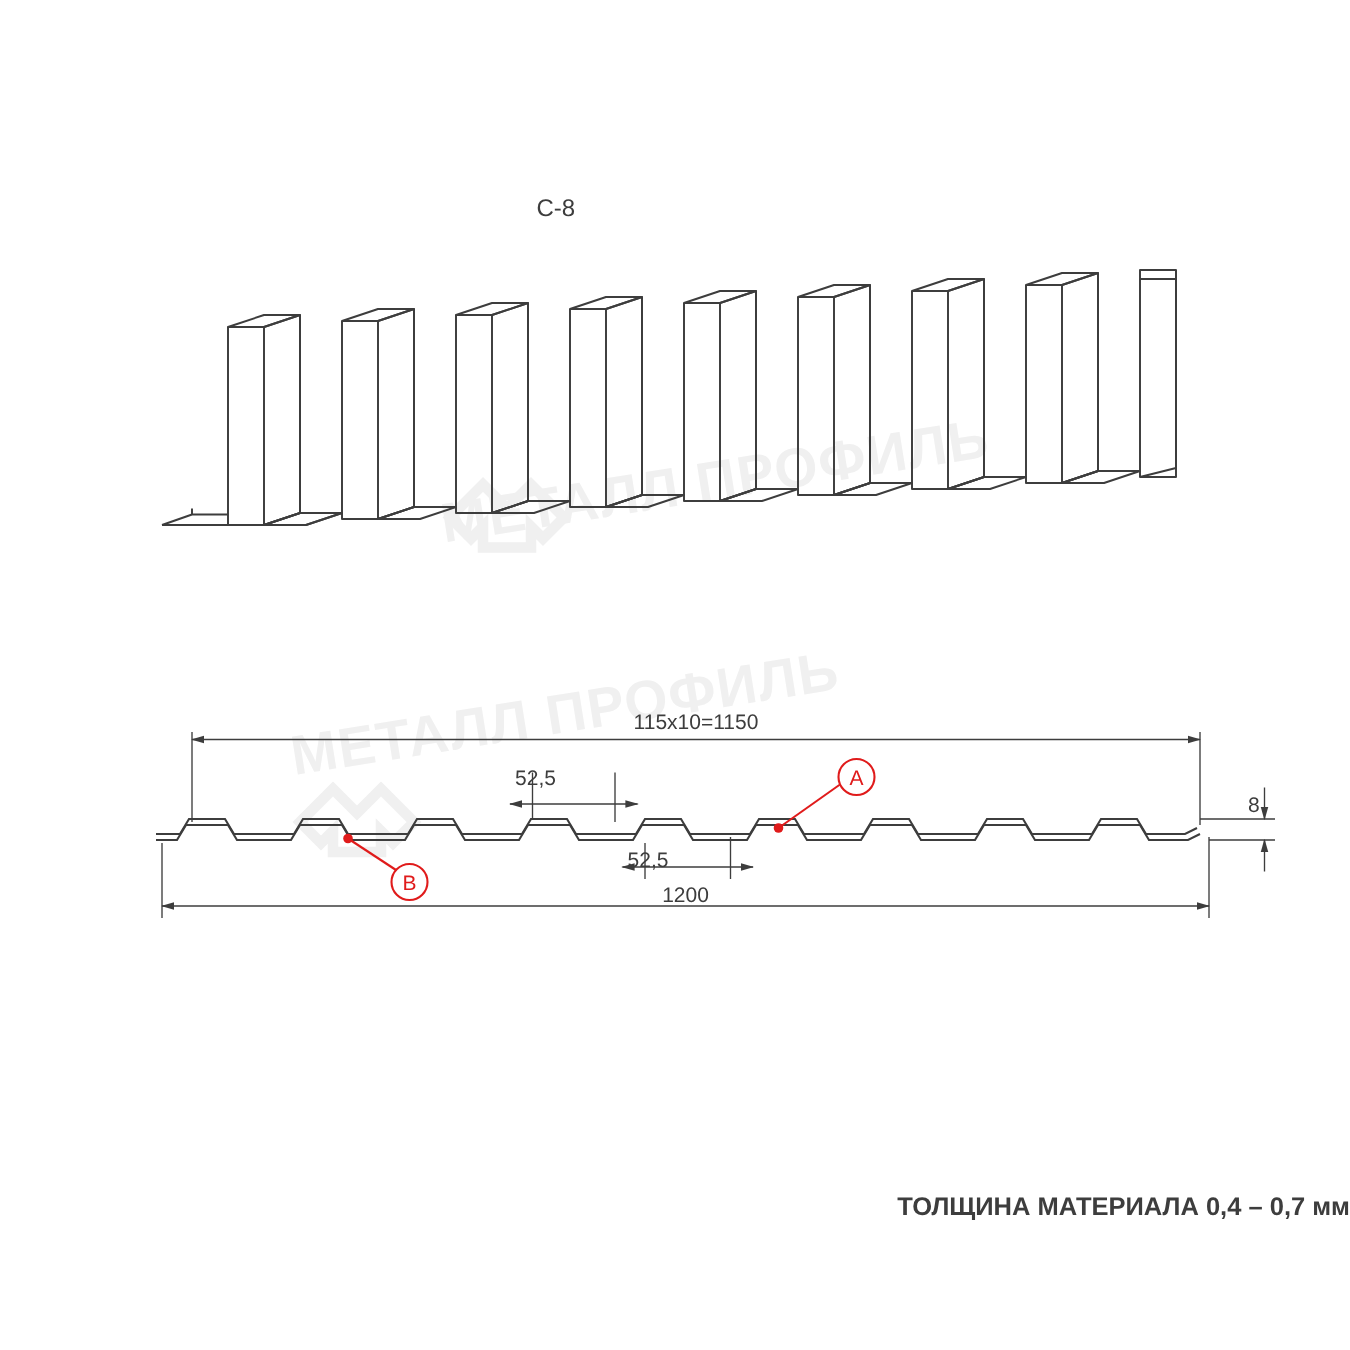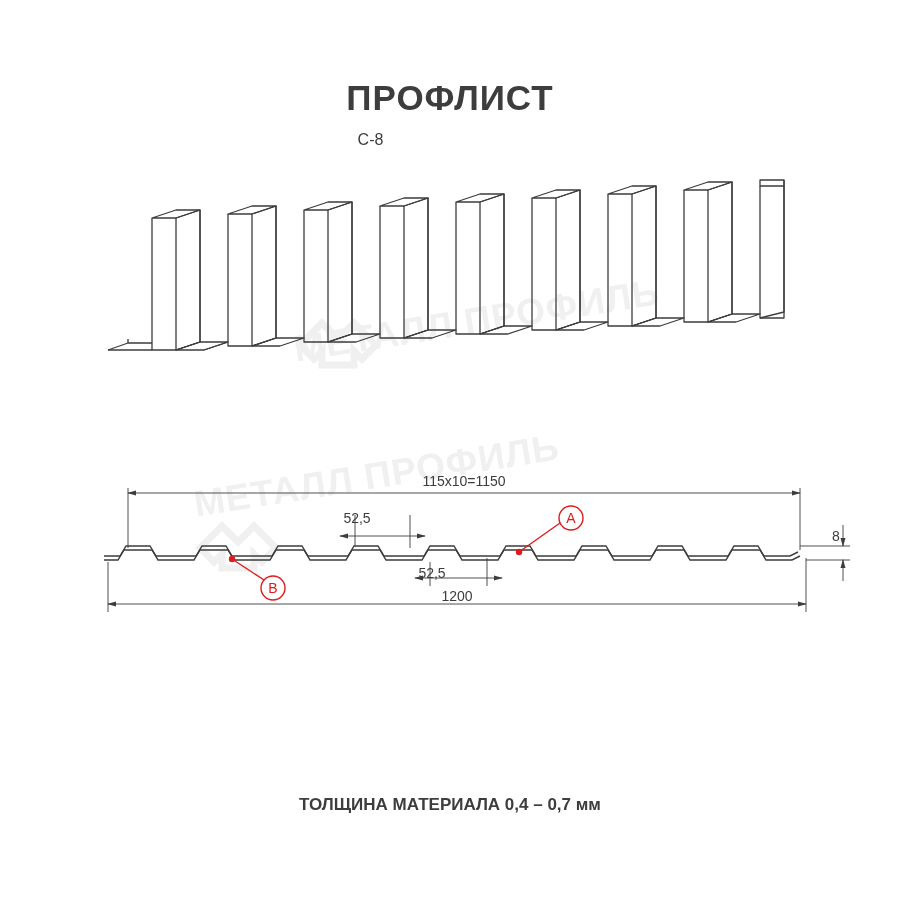--- a/index.html
+++ b/index.html
@@ -33,21 +33,21 @@
     width: 741px;
     text-align: center;
     font-size: 16px;
     color: #3d3d3d;
   }
   .footer {
     position: absolute;
     top: 795px;
     left: 0;
     width: 900px;
-    text-align: center;
+    text-align: right;
     font-size: 17px;
     font-weight: bold;
     color: #3d3d3d;
   }
   svg.layer {
     position: absolute;
     left: 0;
     top: 0;
   }
   .wm {
@@ -70,21 +70,20 @@
     font-size: 14px;
     fill: #e01b1b;
     font-family: "Liberation Sans", sans-serif;
   }
 </style>
 </head>
 <body>
 
 <div id="page">
 
-  <div class="title">ПРОФЛИСТ</div>
   <div class="subtitle">С-8</div>
 
   <div class="wm wm1">МЕТАЛЛ ПРОФИЛЬ</div>
   <div class="wm wm2">МЕТАЛЛ ПРОФИЛЬ</div>
 
   <svg class="layer" width="900" height="900" viewBox="0 0 900 900">
 
     <g fill="none" stroke="#f0f0f0" stroke-width="7">
       <path d="M300 345 l22 -22 l16 16 l16 -16 l22 22 l-14 14 l-8 -8 l0 14 l-32 0 l0 -14 l-8 8 z"></path>
     </g>

